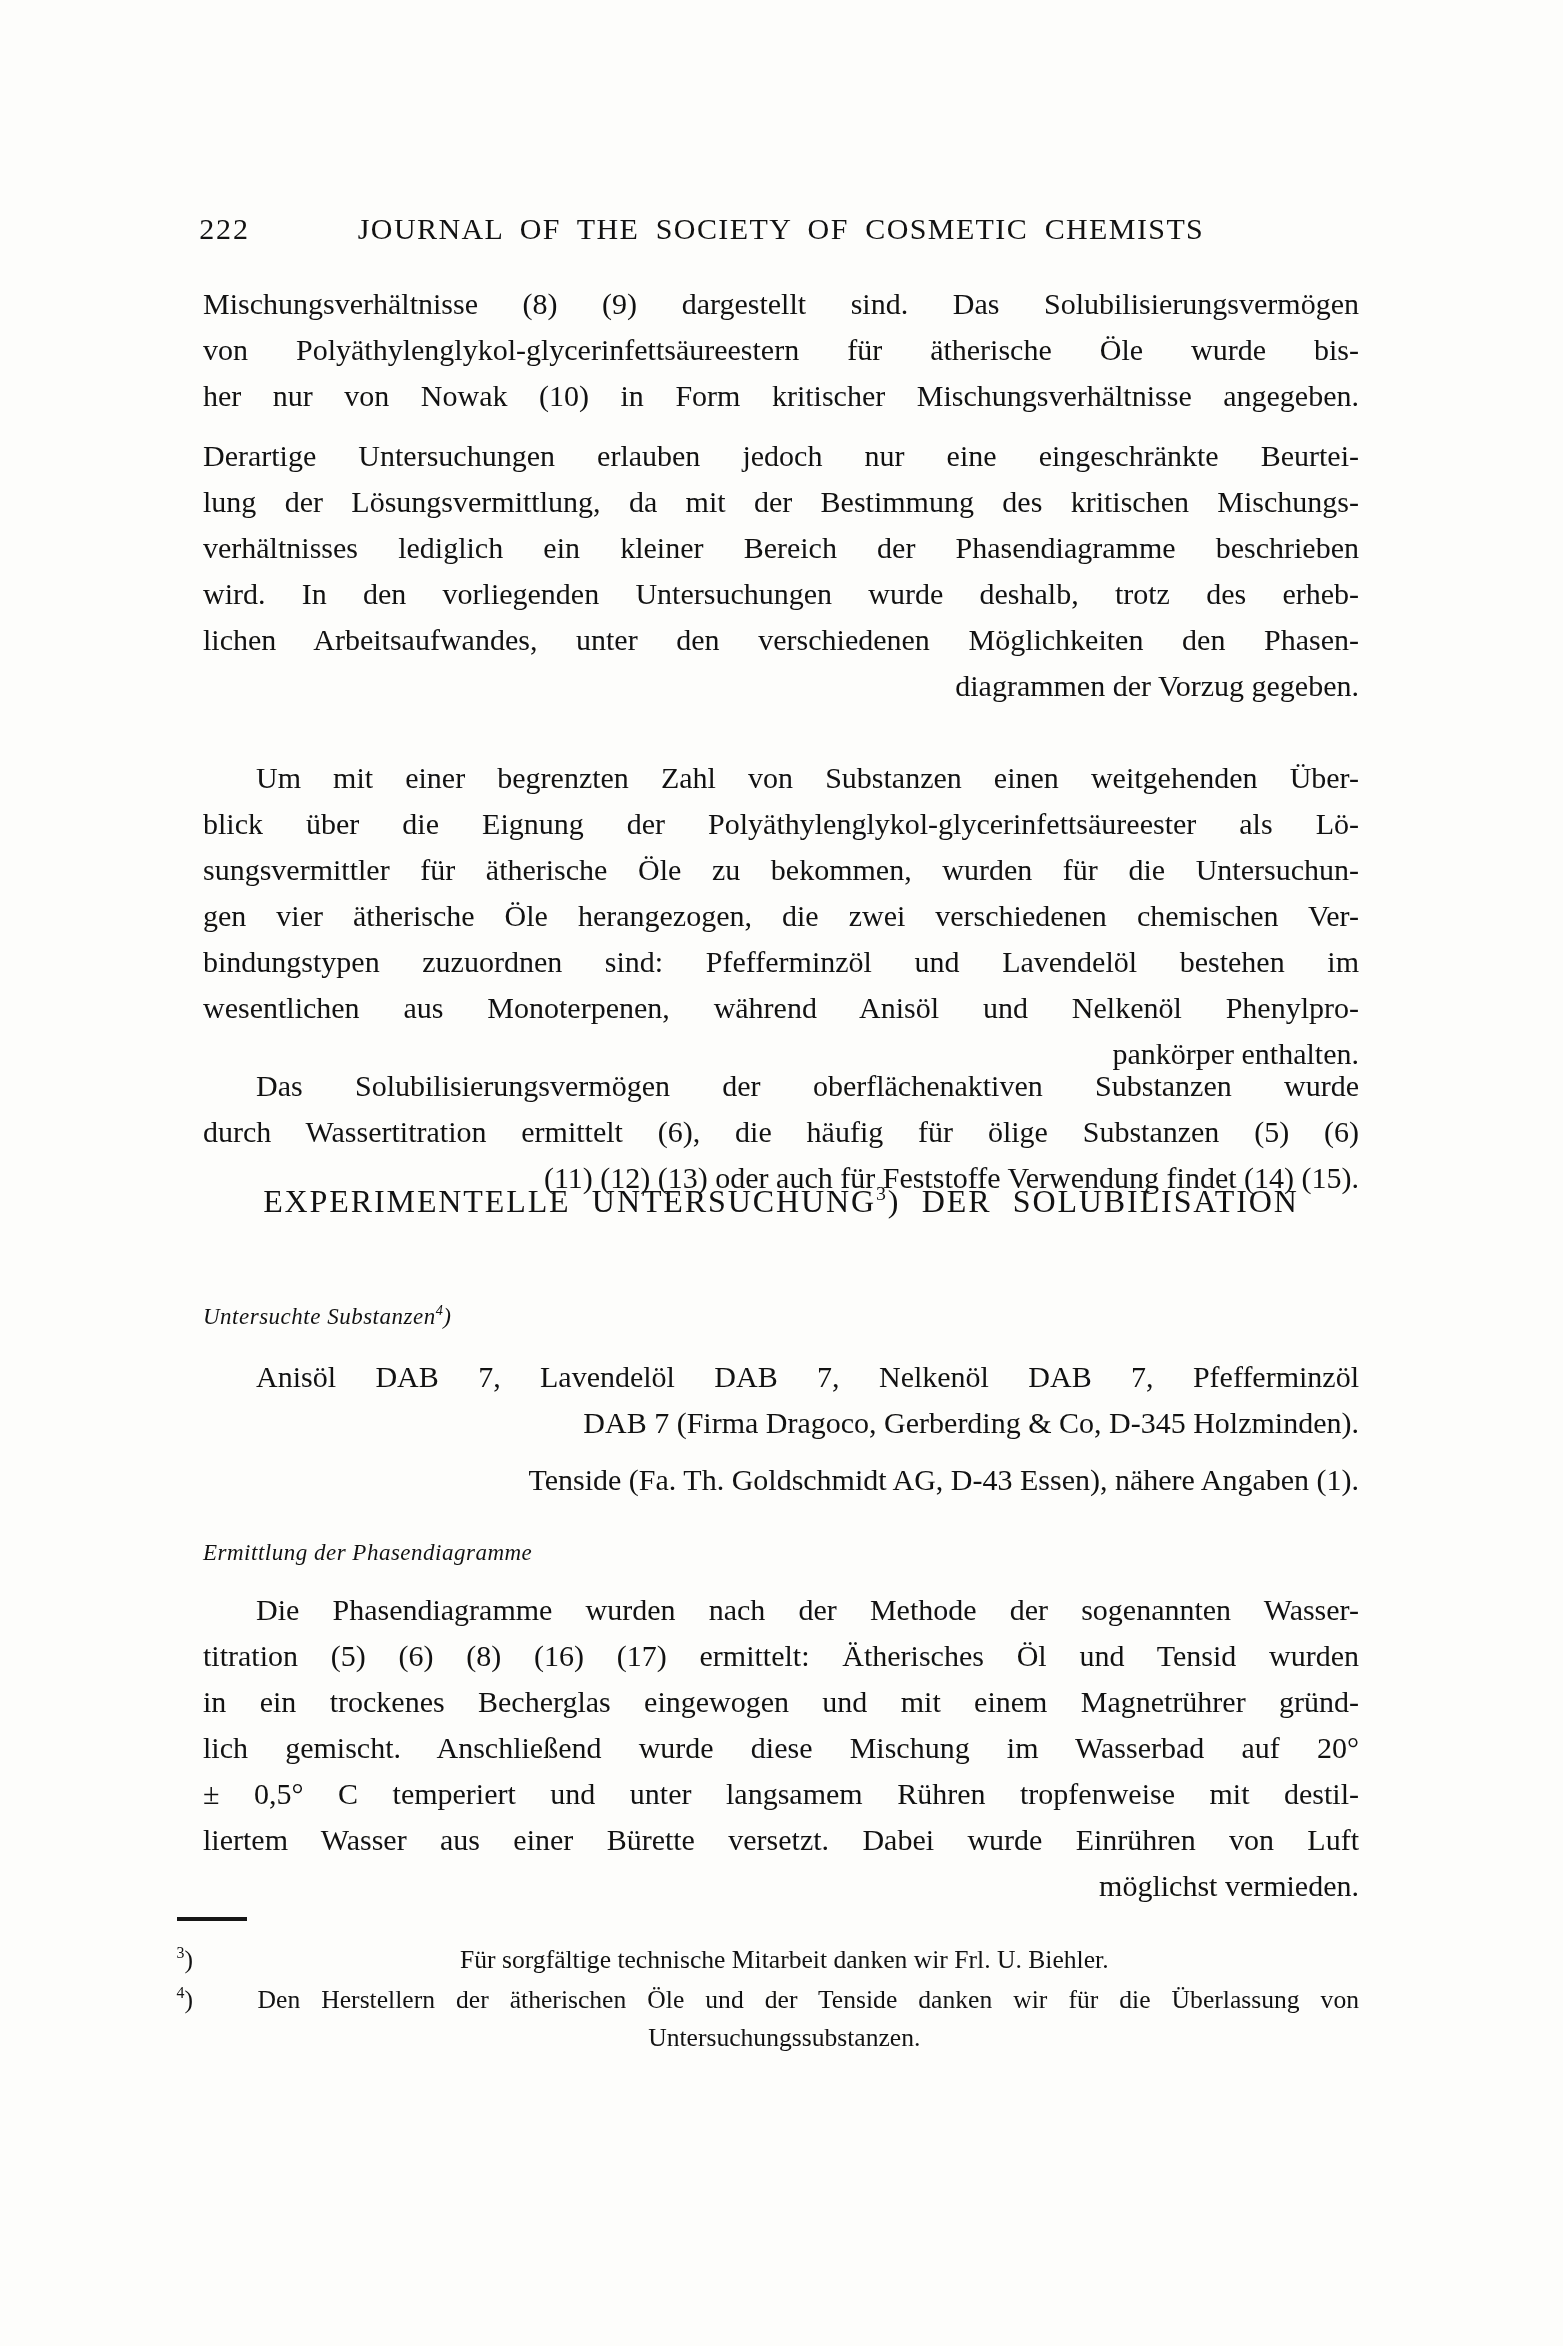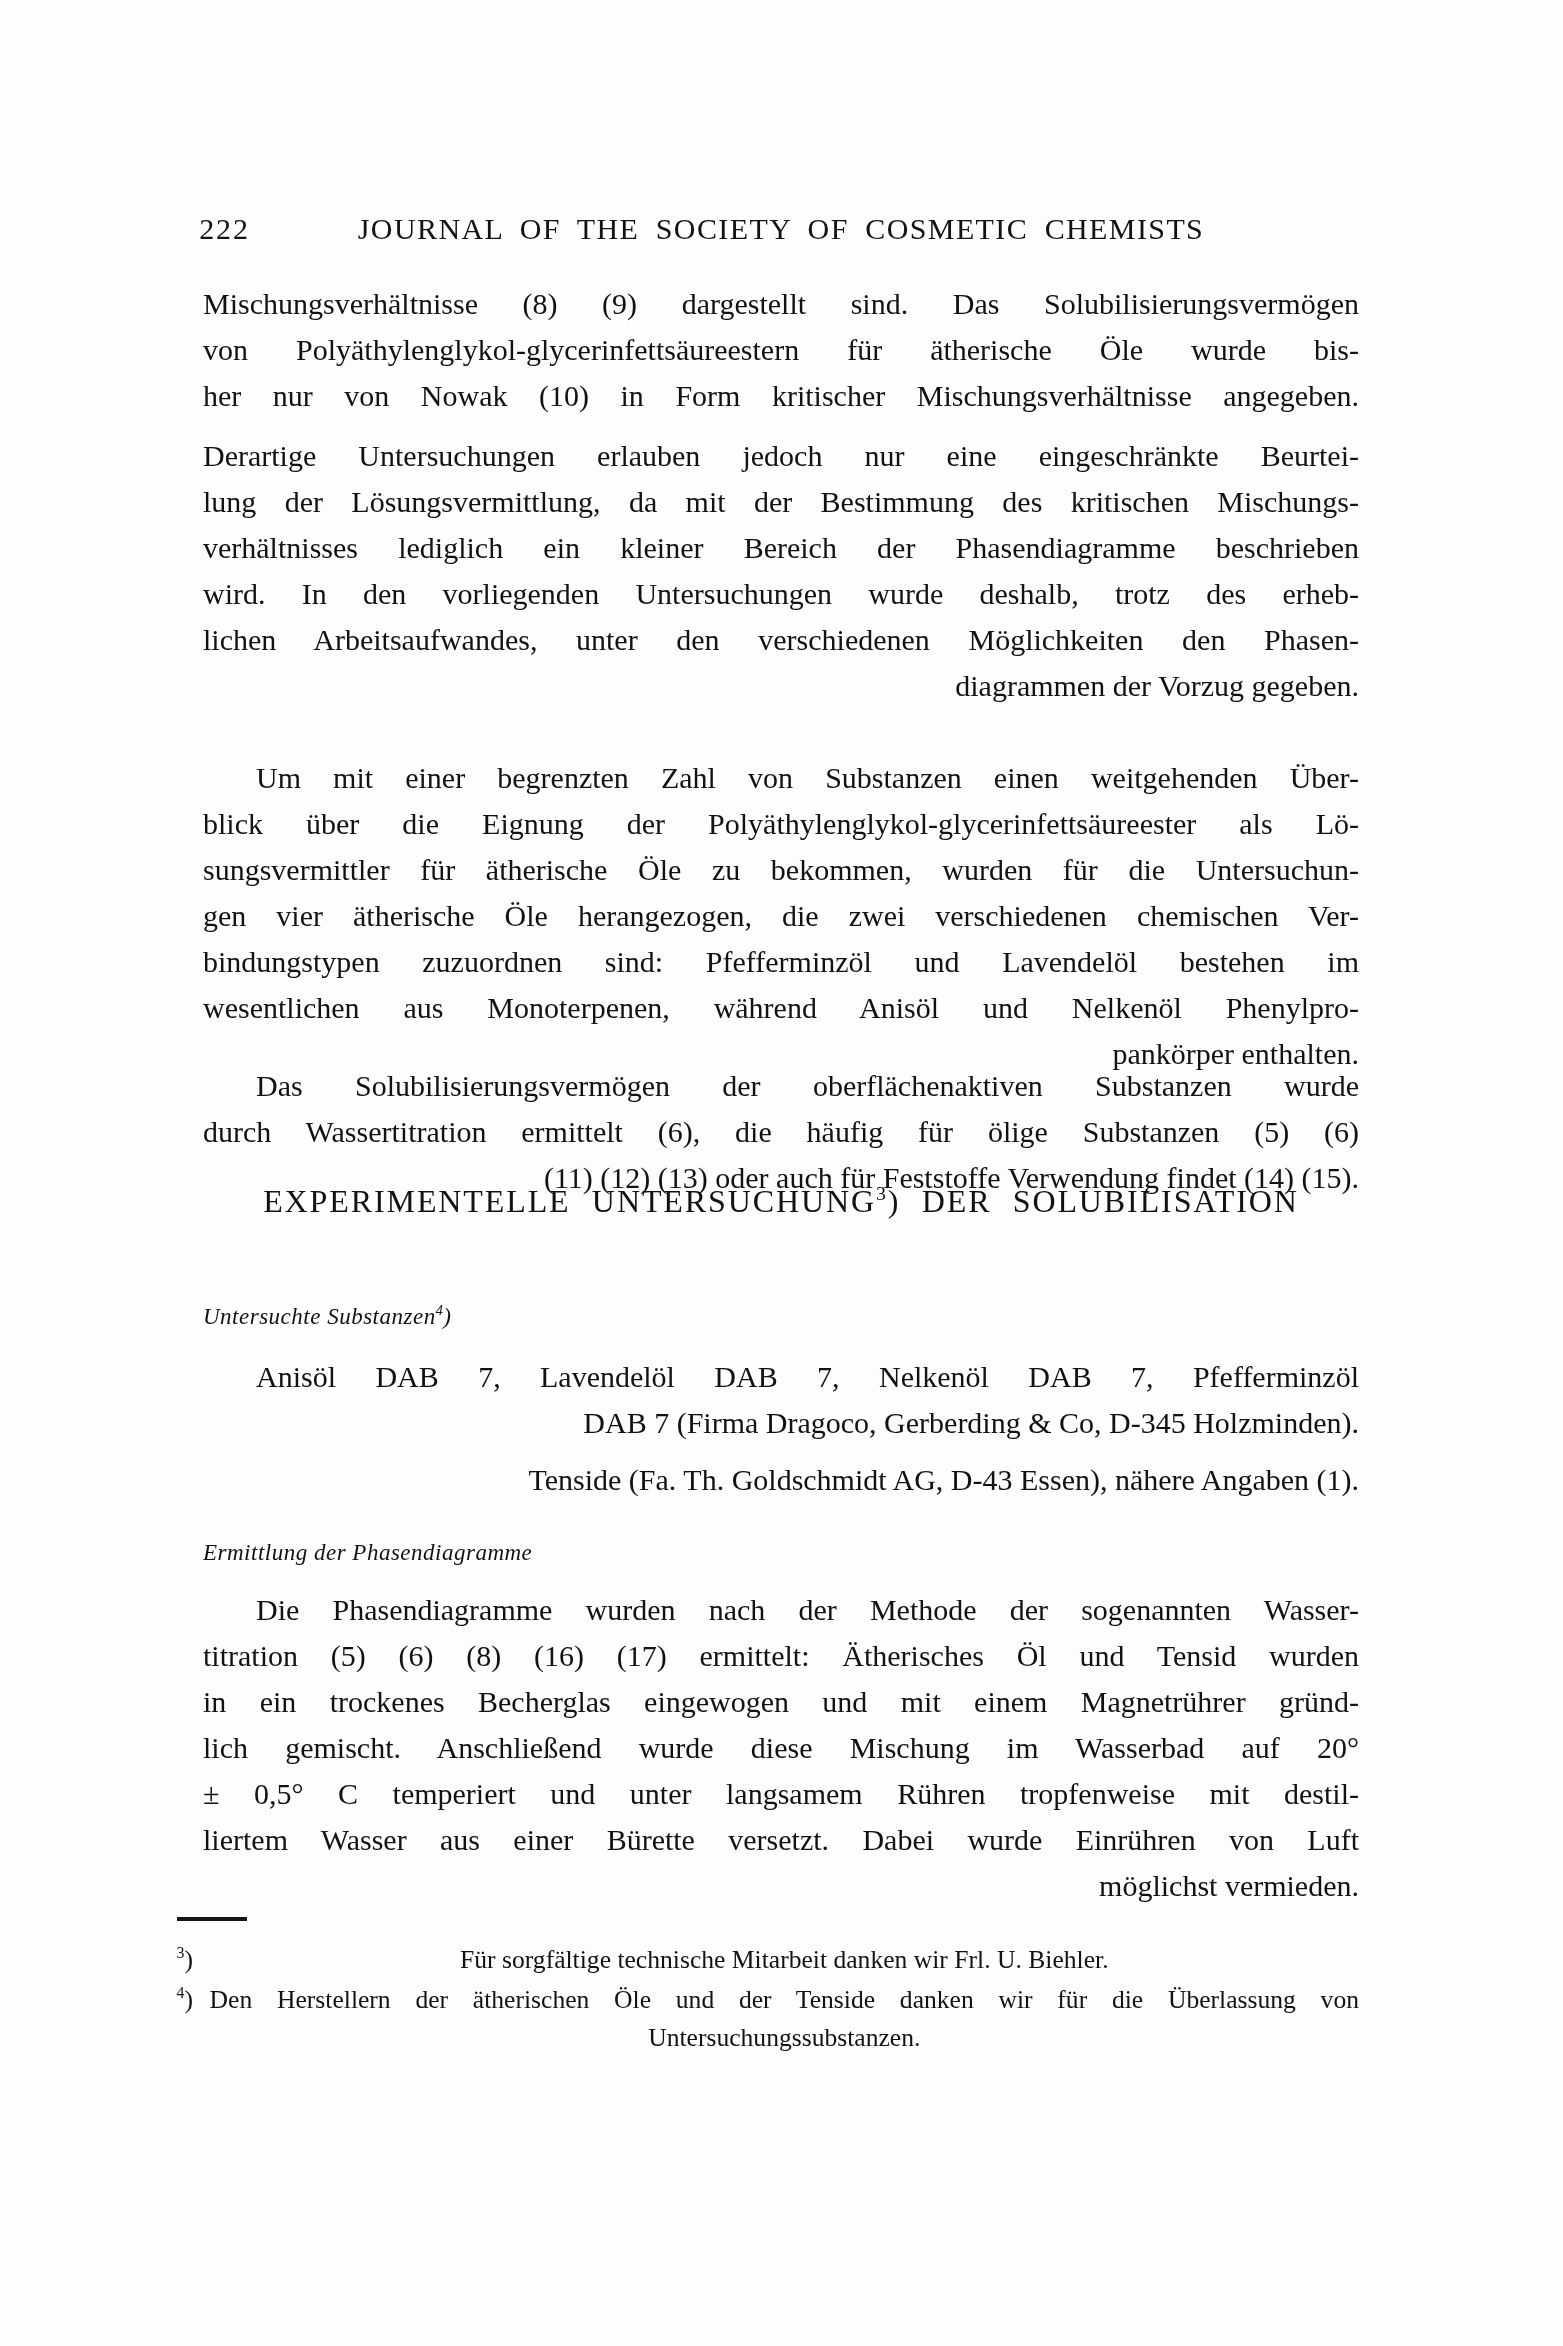--- a/index.html
+++ b/index.html
@@ -92,21 +92,21 @@
     width: 100%;
     font-size: 25.6px;
     line-height: 38px;
   }
   .footnote .fn-marker {
     position: absolute;
     left: -26.5px;
     top: 0;
   }
   .footnote .fn-lines { margin-left: 6.6px; }
-  .footnote .jl { text-align: justify; text-align-last: justify; }
+  .footnote .jl { text-align: justify; text-align-last: justify; margin-left: 48px; }
   .footnote .ll { text-align: center; }
   
   #p1 { top: 281px; }
   #p2 { top: 433px; }
   #p3 { top: 725px; margin-top: 30px; }
   #p4 { top: 1063px; }
   #heading { top: 1182px; }
   #sub1 { top: 1298px; }
   #p5 { top: 1354px; }
   #p6 { top: 1457px; }

